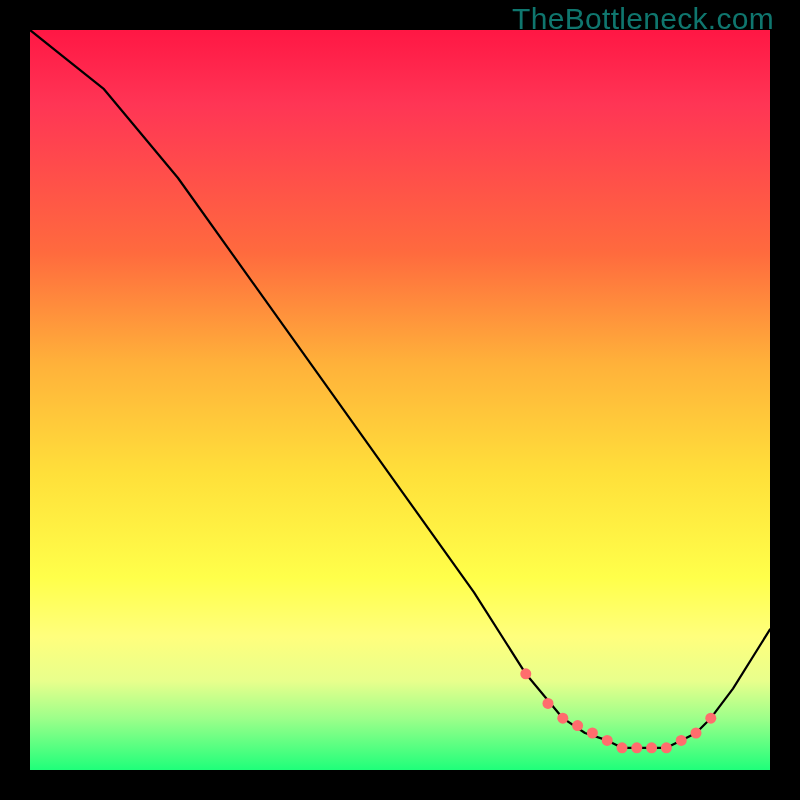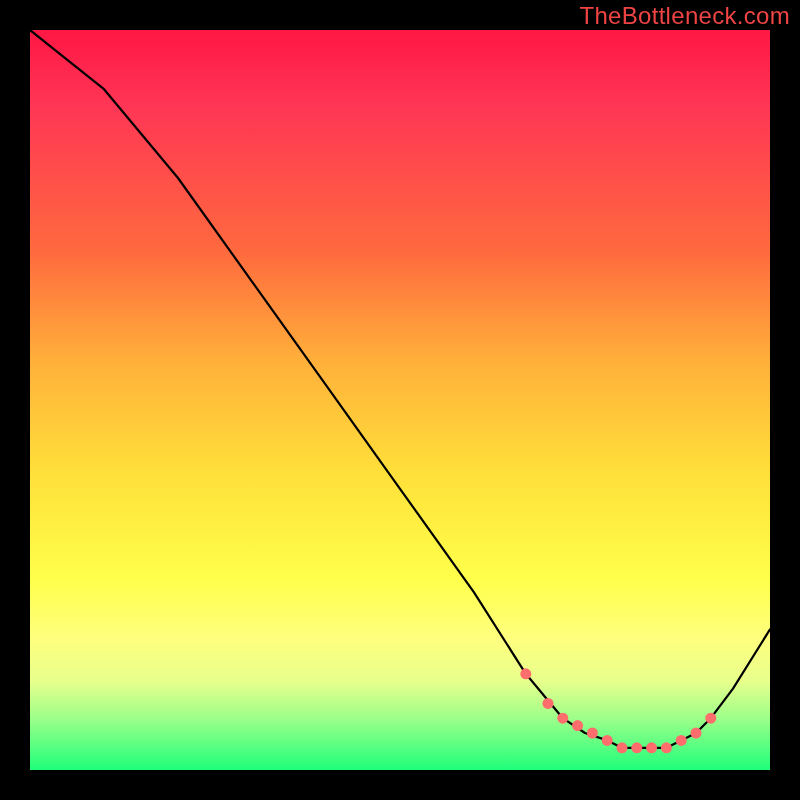--- a/index.html
+++ b/index.html
@@ -34,23 +34,23 @@
         #ffff4a 74%,
         #ffff7d 82%,
         #e8ff8c 88%,
         #9dff8a 93%,
         #1fff7a 100%
       );
   }
   .watermark {
     position: absolute;
     top: 2px;
-    right: 10px;
-    color: #ef4444;
-    font-size: 24px;
+    right: 26px;
+    color: #0f766e;
+    font-size: 30px;
     font-weight: 400;
     letter-spacing: 0.3px;
     user-select: none;
   }
   svg.curve {
     position: absolute;
     left: 0;
     top: 0;
     width: 740px;
     height: 740px;

